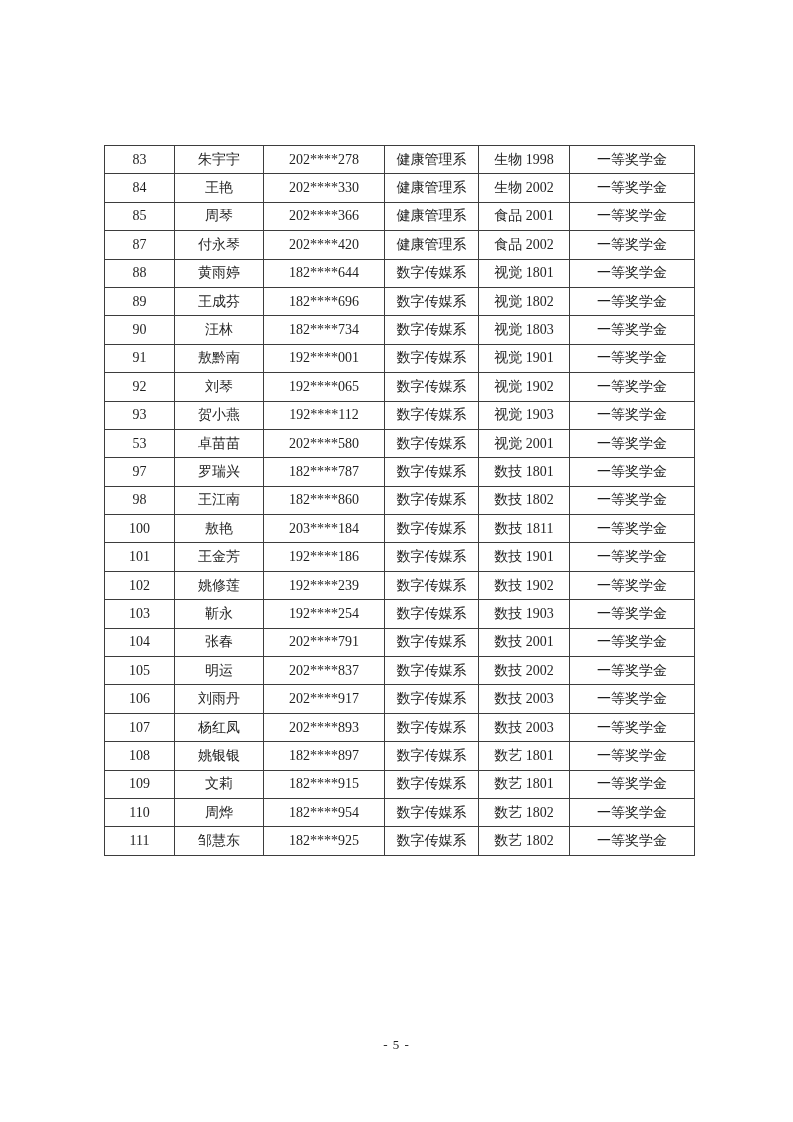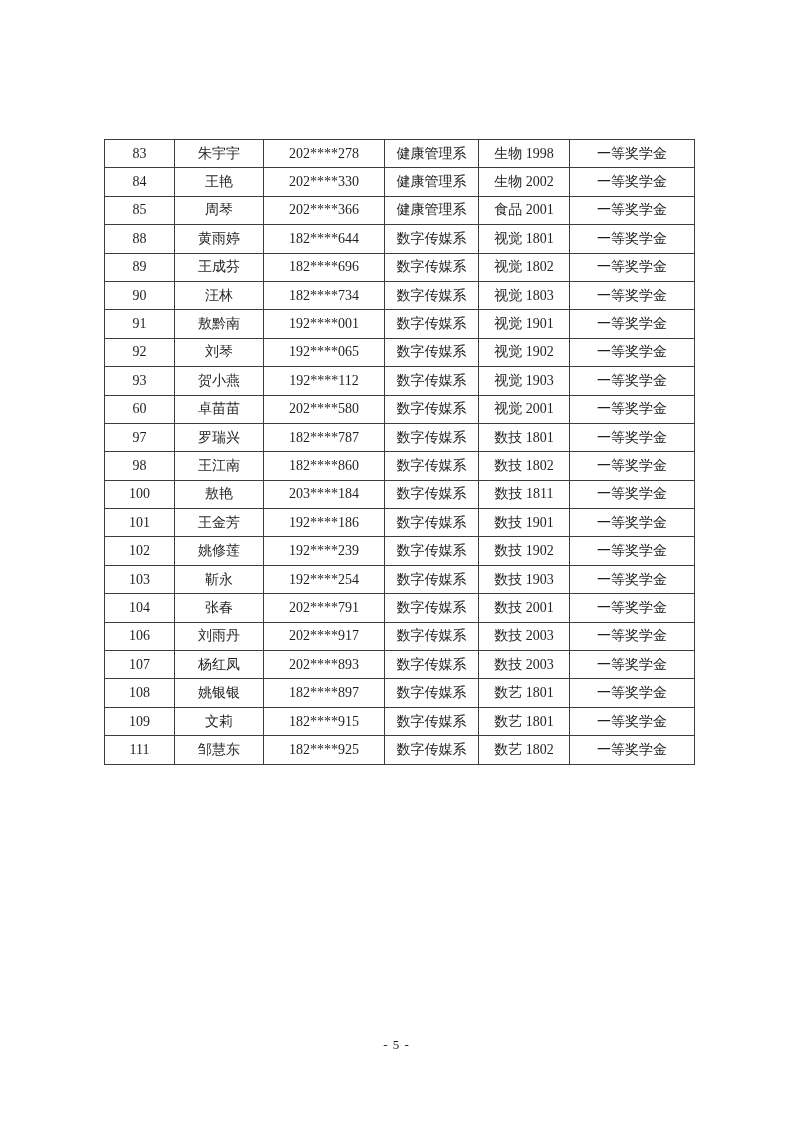--- a/index.html
+++ b/index.html
@@ -12,21 +12,21 @@
     width: 793px;
     height: 1122px;
     background: #ffffff;
     overflow: hidden;
     font-family: "Liberation Serif", "DejaVu Serif", serif;
     color: #1f1f1f;
   }
   table.roster {
     position: absolute;
     left: 104px;
-    top: 139px;
+    top: 145px;
     width: 590px;
     border-collapse: collapse;
     table-layout: fixed;
   }
   table.roster td {
     border: 1px solid #3d3d3d;
     height: 27.4px;
     padding: 0 2px;
     text-align: center;
     vertical-align: middle;
@@ -80,20 +80,28 @@
         </tr>
         <tr>
           <td>85</td>
           <td>周琴</td>
           <td>202****366</td>
           <td>健康管理系</td>
           <td>食品 2001</td>
           <td>一等奖学金</td>
         </tr>
         <tr>
+          <td>87</td>
+          <td>付永琴</td>
+          <td>202****420</td>
+          <td>健康管理系</td>
+          <td>食品 2002</td>
+          <td>一等奖学金</td>
+        </tr>
+        <tr>
           <td>88</td>
           <td>黄雨婷</td>
           <td>182****644</td>
           <td>数字传媒系</td>
           <td>视觉 1801</td>
           <td>一等奖学金</td>
         </tr>
         <tr>
           <td>89</td>
           <td>王成芬</td>
@@ -128,21 +136,21 @@
         </tr>
         <tr>
           <td>93</td>
           <td>贺小燕</td>
           <td>192****112</td>
           <td>数字传媒系</td>
           <td>视觉 1903</td>
           <td>一等奖学金</td>
         </tr>
         <tr>
-          <td>60</td>
+          <td>53</td>
           <td>卓苗苗</td>
           <td>202****580</td>
           <td>数字传媒系</td>
           <td>视觉 2001</td>
           <td>一等奖学金</td>
         </tr>
         <tr>
           <td>97</td>
           <td>罗瑞兴</td>
           <td>182****787</td>
@@ -192,20 +200,28 @@
         </tr>
         <tr>
           <td>104</td>
           <td>张春</td>
           <td>202****791</td>
           <td>数字传媒系</td>
           <td>数技 2001</td>
           <td>一等奖学金</td>
         </tr>
         <tr>
+          <td>105</td>
+          <td>明运</td>
+          <td>202****837</td>
+          <td>数字传媒系</td>
+          <td>数技 2002</td>
+          <td>一等奖学金</td>
+        </tr>
+        <tr>
           <td>106</td>
           <td>刘雨丹</td>
           <td>202****917</td>
           <td>数字传媒系</td>
           <td>数技 2003</td>
           <td>一等奖学金</td>
         </tr>
         <tr>
           <td>107</td>
           <td>杨红凤</td>
@@ -224,20 +240,28 @@
         </tr>
         <tr>
           <td>109</td>
           <td>文莉</td>
           <td>182****915</td>
           <td>数字传媒系</td>
           <td>数艺 1801</td>
           <td>一等奖学金</td>
         </tr>
         <tr>
+          <td>110</td>
+          <td>周烨</td>
+          <td>182****954</td>
+          <td>数字传媒系</td>
+          <td>数艺 1802</td>
+          <td>一等奖学金</td>
+        </tr>
+        <tr>
           <td>111</td>
           <td>邹慧东</td>
           <td>182****925</td>
           <td>数字传媒系</td>
           <td>数艺 1802</td>
           <td>一等奖学金</td>
         </tr>
       </tbody>
   </table>
 

